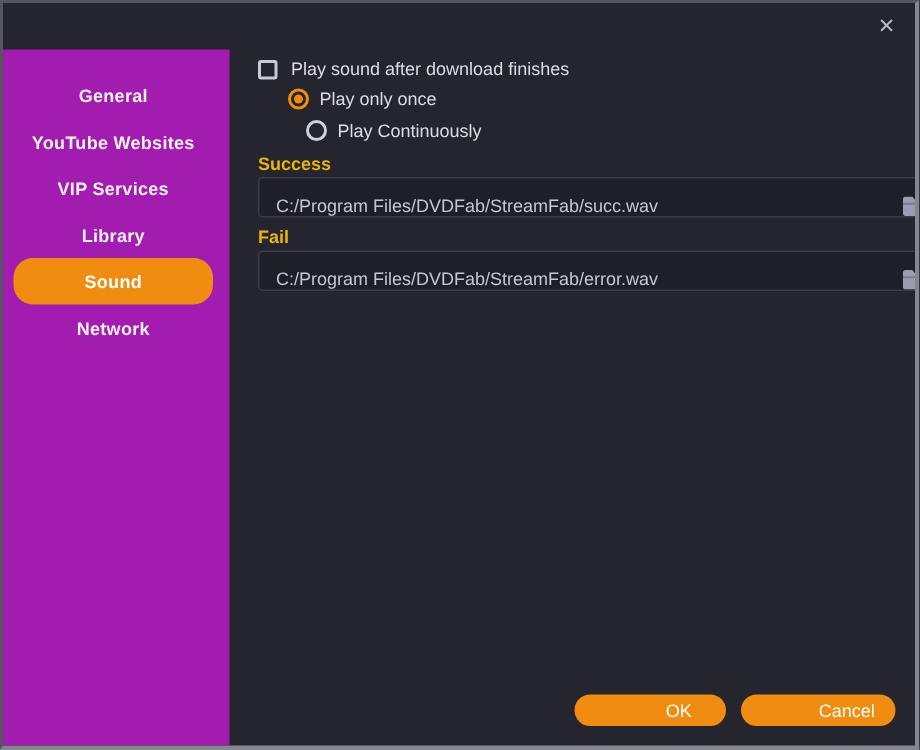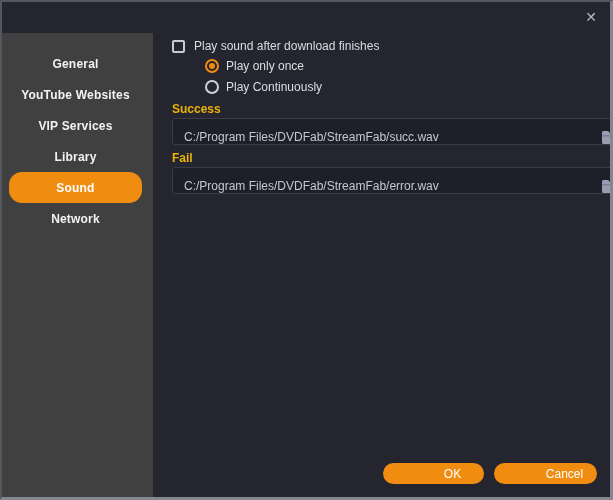--- a/index.html
+++ b/index.html
@@ -28,21 +28,21 @@
     position: absolute; top: 4px; right: 8px;
     width: 22px; height: 22px;
     display: flex; align-items: center; justify-content: center;
     color: #b6b7bf; font-size: 14px; line-height: 1;
     cursor: pointer; user-select: none;
   }
 
   
   .sidebar {
     position: absolute; left: 0; top: 31px; bottom: 0; width: 151px;
-    background: #404040;
+    background: #a21caf;
     padding-top: 15px;
   }
   .side-item {
     height: 31px; width: 133px; margin: 0 0 0 7px;
     display: flex; align-items: center; justify-content: center;
     color: #f2f2f5; font-size: 12px; font-weight: bold;
     letter-spacing: 0.2px; cursor: pointer;
     border-radius: 13px;
   }
   .side-item.active { background: #f08c10; color: #ffffff; }
@@ -54,25 +54,25 @@
     position: absolute; left: 19px; top: 6px;
     display: flex; align-items: center; gap: 9px; cursor: pointer;
   }
   .checkbox {
     width: 13px; height: 13px; border: 2px solid #c9cad2;
     border-radius: 2px; background: transparent; flex: 0 0 auto;
   }
   .check-row .lbl { color: #dcdde2; font-size: 12px; }
 
   .radio-row {
-    position: absolute; left: 52px;
+    position: absolute; left: 39px;
     display: flex; align-items: center; gap: 7px; cursor: pointer; text-align: right;
   }
   .radio-row.r1 { top: 26px; }
-  .radio-row.r2 { top: 47px; }
+  .radio-row.r2 { top: 47px; margin-left: 12px; }
   .radio {
     width: 14px; height: 14px; border-radius: 50%;
     border: 2px solid #d0d1d8; background: transparent; flex: 0 0 auto;
     position: relative;
   }
   .radio.selected { border-color: #f08c10; }
   .radio.selected::after {
     content: ""; position: absolute; left: 2px; top: 2px;
     width: 6px; height: 6px; border-radius: 50%; background: #f08c10;
   }

